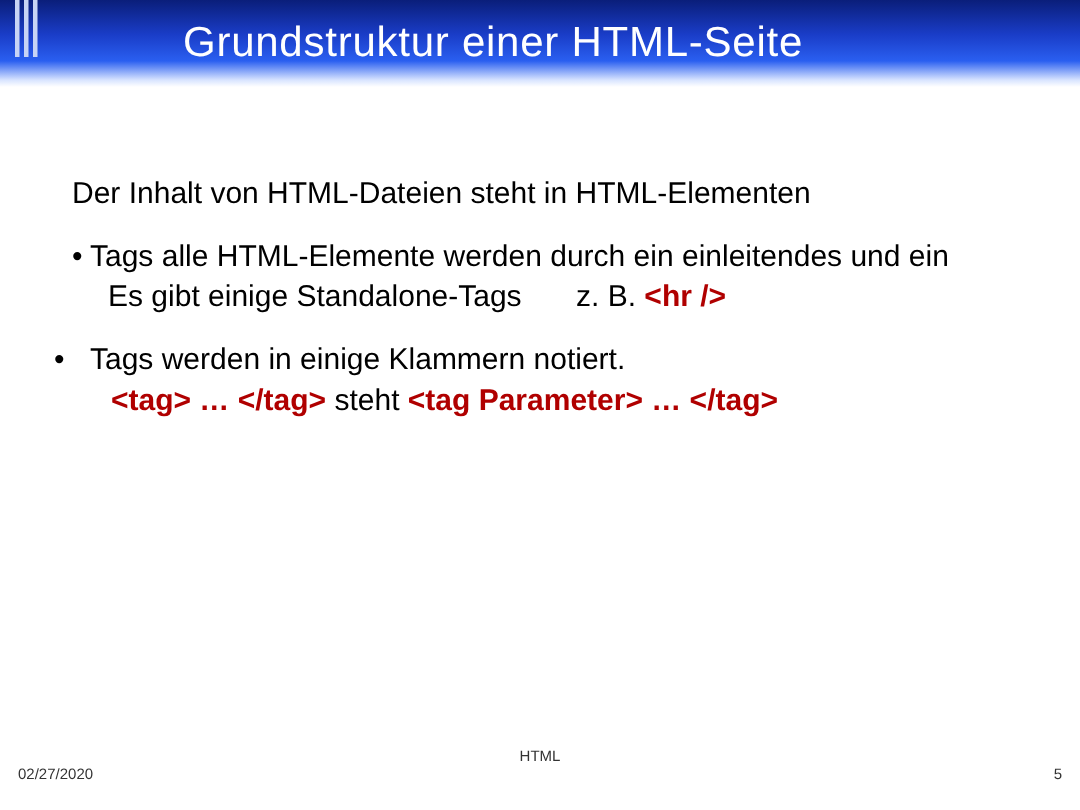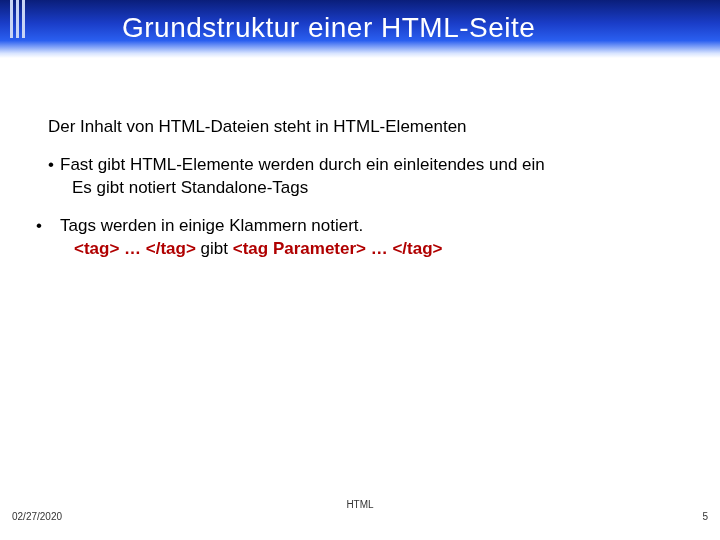--- a/index.html
+++ b/index.html
@@ -2,21 +2,21 @@
 <html><head>
 <meta charset="utf-8">
 <style>
   * { box-sizing: border-box; margin: 0; padding: 0; }
   html, body { width: 720px; height: 540px; font-family: Arial, Helvetica, sans-serif; background: #fff; overflow: hidden; }
   .slide { position: relative; width: 720px; height: 540px; }
   .header { position: relative; height: 58px; background: linear-gradient(to bottom, #0a1e7a, #1a3dc8 40%, #2a5ff0 70%, #d8e4ff 92%, #fff 100%); }
   .left-bars { position: absolute; left: 10px; top: 0; height: 58px; display: flex; gap: 3px; }
   .left-bars div { width: 3px; background: #c8d4f5; margin-top: -2px; height: 40px; }
   .title { position: absolute; left: 122px; top: 12px; color: #fff; font-size: 28px; font-weight: 400; letter-spacing: 0.5px; }
-  .content { position: absolute; left: 48px; top: 116px; width: 640px; font-size: 17px; color: #000; line-height: 1.32; }
+  .content { position: absolute; left: 48px; top: 116px; width: 640px; font-size: 20px; color: #000; line-height: 1.32; }
   .intro { margin-bottom: 16px; }
   .bullet { margin-bottom: 16px; text-indent: -12px; padding-left: 12px; }
   .bullet .dot { display: inline-block; width: 12px; text-align: left; }
   .indent { padding-left: 12px; display: block; text-indent: 0; }
   .b2 .row { display: flex; }
   .b2 .col1 { width: 312px; }
   .b2 .col2 { flex: 1; }
   .red { color: #b00000; font-weight: 700; }
   .bold { font-weight: 700; }
   .b4 .line2 { padding-left: 14px; text-indent: 0; }
@@ -38,32 +38,35 @@
     <div class="title">Grundstruktur einer HTML-Seite</div>
   </div>
 
   <div class="content">
     <div class="intro">Der Inhalt von HTML-Dateien steht in HTML-Elementen</div>
 
 
     <div class="bullet b2">
       <div class="row">
         <span class="dot">•</span>
-        <span class="col1" style="width:auto">Fast gibt HTML-Elemente werden durch ein einleitendes und ein</span>
+        <span class="col1" style="width:auto">Tags alle HTML-Elemente werden durch ein einleitendes und ein</span>
       </div>
       <div class="row indent">
-        <span class="col1">Es gibt notiert Standalone-Tags</span>
+        <span class="col1">Es gibt einige Standalone-Tags</span>
+        <span class="col2">
+          <span>z. B. </span><span class="red">&lt;hr /&gt;</span>
+        </span>
       </div>
     </div>
 
 
     <div class="bullet b4">
       <span class="dot">•</span><span>Tags werden in einige Klammern notiert.</span>
       <div class="line2">
-        <span class="red">&lt;tag&gt; … &lt;/tag&gt;</span><span>   gibt   </span><span class="red">&lt;tag Parameter&gt; … &lt;/tag&gt;</span>
+        <span class="red">&lt;tag&gt; … &lt;/tag&gt;</span><span>   steht   </span><span class="red">&lt;tag Parameter&gt; … &lt;/tag&gt;</span>
       </div>
     </div>
   </div>
 
   <div class="footer">
     <div class="date">02/27/2020</div>
     <div class="topic">HTML</div>
     <div class="page">5</div>
   </div>
 </div>

